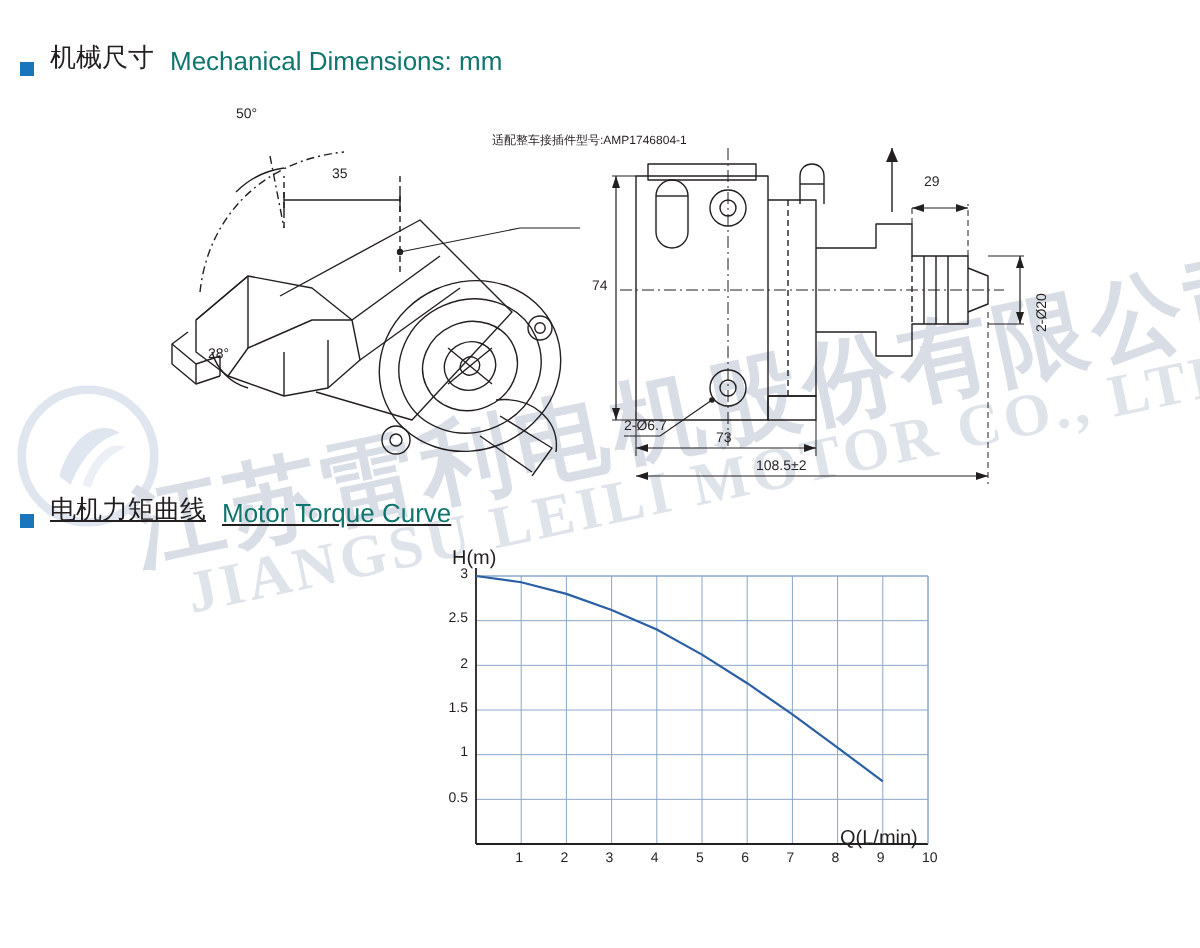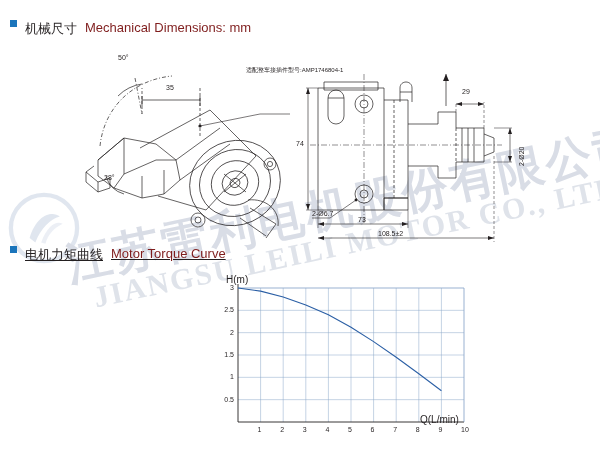--- a/index.html
+++ b/index.html
@@ -42,24 +42,24 @@
     transform:rotate(-12deg);
     white-space:nowrap;
   }
   .wm-logo{
     position:absolute;left:8px;top:96px;
     width:72px;height:72px;
     opacity:.55;
   }
 
   
-  .sec{position:absolute;display:flex;align-items:flex-start;gap:8px;}
+  .sec{position:absolute;display:flex;align-items:flex-end;gap:8px;}
   .sec .sq{width:7px;height:7px;background:#1b75bb;display:inline-block;}
   .sec .cn{font-size:13px;color:#231f20;}
-  .sec .en{font-size:13px;color:#7f1d1d;}
+  .sec .en{font-size:13px;color:#0f766e;}
   #sec-mech{left:10px;top:20px;}
   #sec-torque{left:10px;top:246px;text-decoration:underline;}
 
   
   .dwg{position:absolute;}
   .lbl{position:absolute;font-size:7px;color:#231f20;white-space:nowrap;}
   .lbl-s{position:absolute;font-size:6px;color:#231f20;white-space:nowrap;}
   .vert{transform:rotate(-90deg);transform-origin:left top;}
 
   

